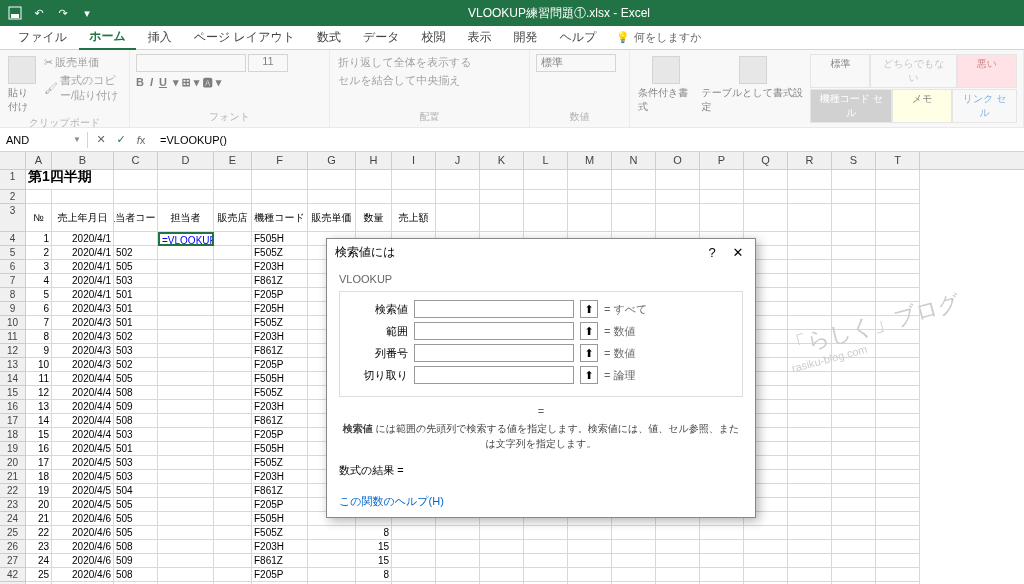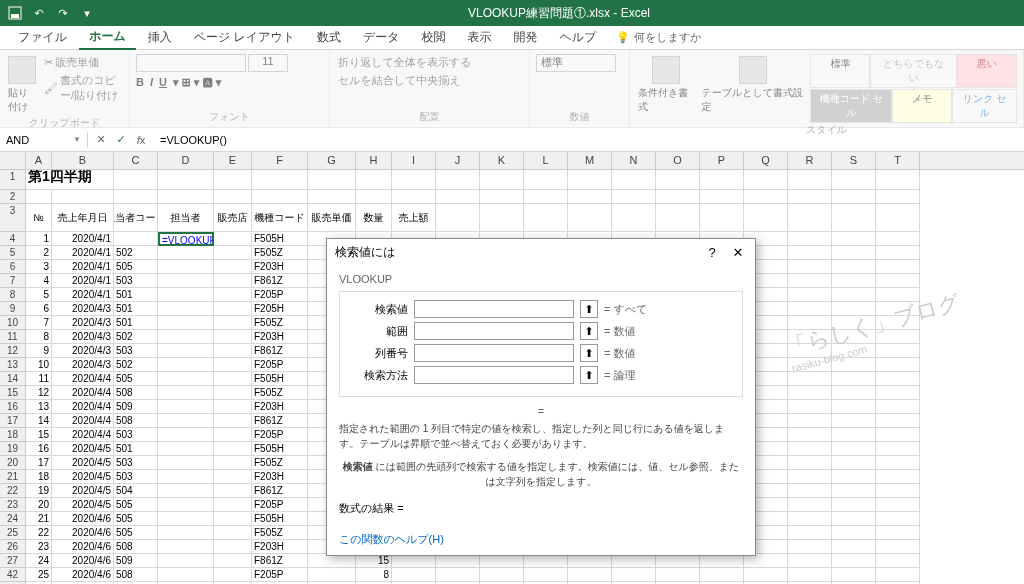--- a/index.html
+++ b/index.html
@@ -174,21 +174,20 @@
           <div class="style-cell" style="color:#888">どちらでもない</div>
           <div class="style-cell" style="background:#ffc7ce;color:#9c0006">悪い</div>
         </div>
         <div class="style-cells">
           <div class="style-cell" style="background:#a5a5a5;color:#fff">機種コード セル</div>
           <div class="style-cell" style="background:#ffffcc">メモ</div>
           <div class="style-cell" style="color:#0563c1">リンク セル</div>
         </div>
       </div>
     </div>
-    <div class="ribbon-label">スタイル</div>
   </div>
 </div>
 
 <div class="namebox-row">
   <div class="namebox">
       <span>AND</span>
       <span>▼</span>
     </div>
   <div class="fx-btns">
     <div class="fx-btn">✕</div>
@@ -923,28 +922,27 @@
   <div class="dlg-ref">⬆</div>
   <div class="dlg-eq">= 数値</div>
         </div>
         <div class="dlg-arg-row">
           <div class="dlg-arg-label">列番号</div>
   <input class="dlg-arg-input" style="">
   <div class="dlg-ref">⬆</div>
   <div class="dlg-eq">= 数値</div>
         </div>
         <div class="dlg-arg-row">
-          <div class="dlg-arg-label">検索方法</div>
+          <div class="dlg-arg-label">切り取り</div>
   <input class="dlg-arg-input" style="">
   <div class="dlg-ref">⬆</div>
   <div class="dlg-eq">= 論理</div>
         </div>
       </div>
     <div style="text-align:center;font-size:11px;color:#666">=</div>
-    <div class="dlg-desc">指定された範囲の 1 列目で特定の値を検索し、指定した列と同じ行にある値を返します。テーブルは昇順で並べ替えておく必要があります。</div>
     <div class="dlg-desc" style="text-align:center">
       <b>検索値</b> <span>には範囲の先頭列で検索する値を指定します。検索値には、値、セル参照、または文字列を指定します。</span>
     </div>
     <div class="dlg-result">数式の結果 =</div>
     <div class="dlg-footer">
       <span class="dlg-help">この関数のヘルプ(H)</span>
     </div>
   </div>
 </div>
 

